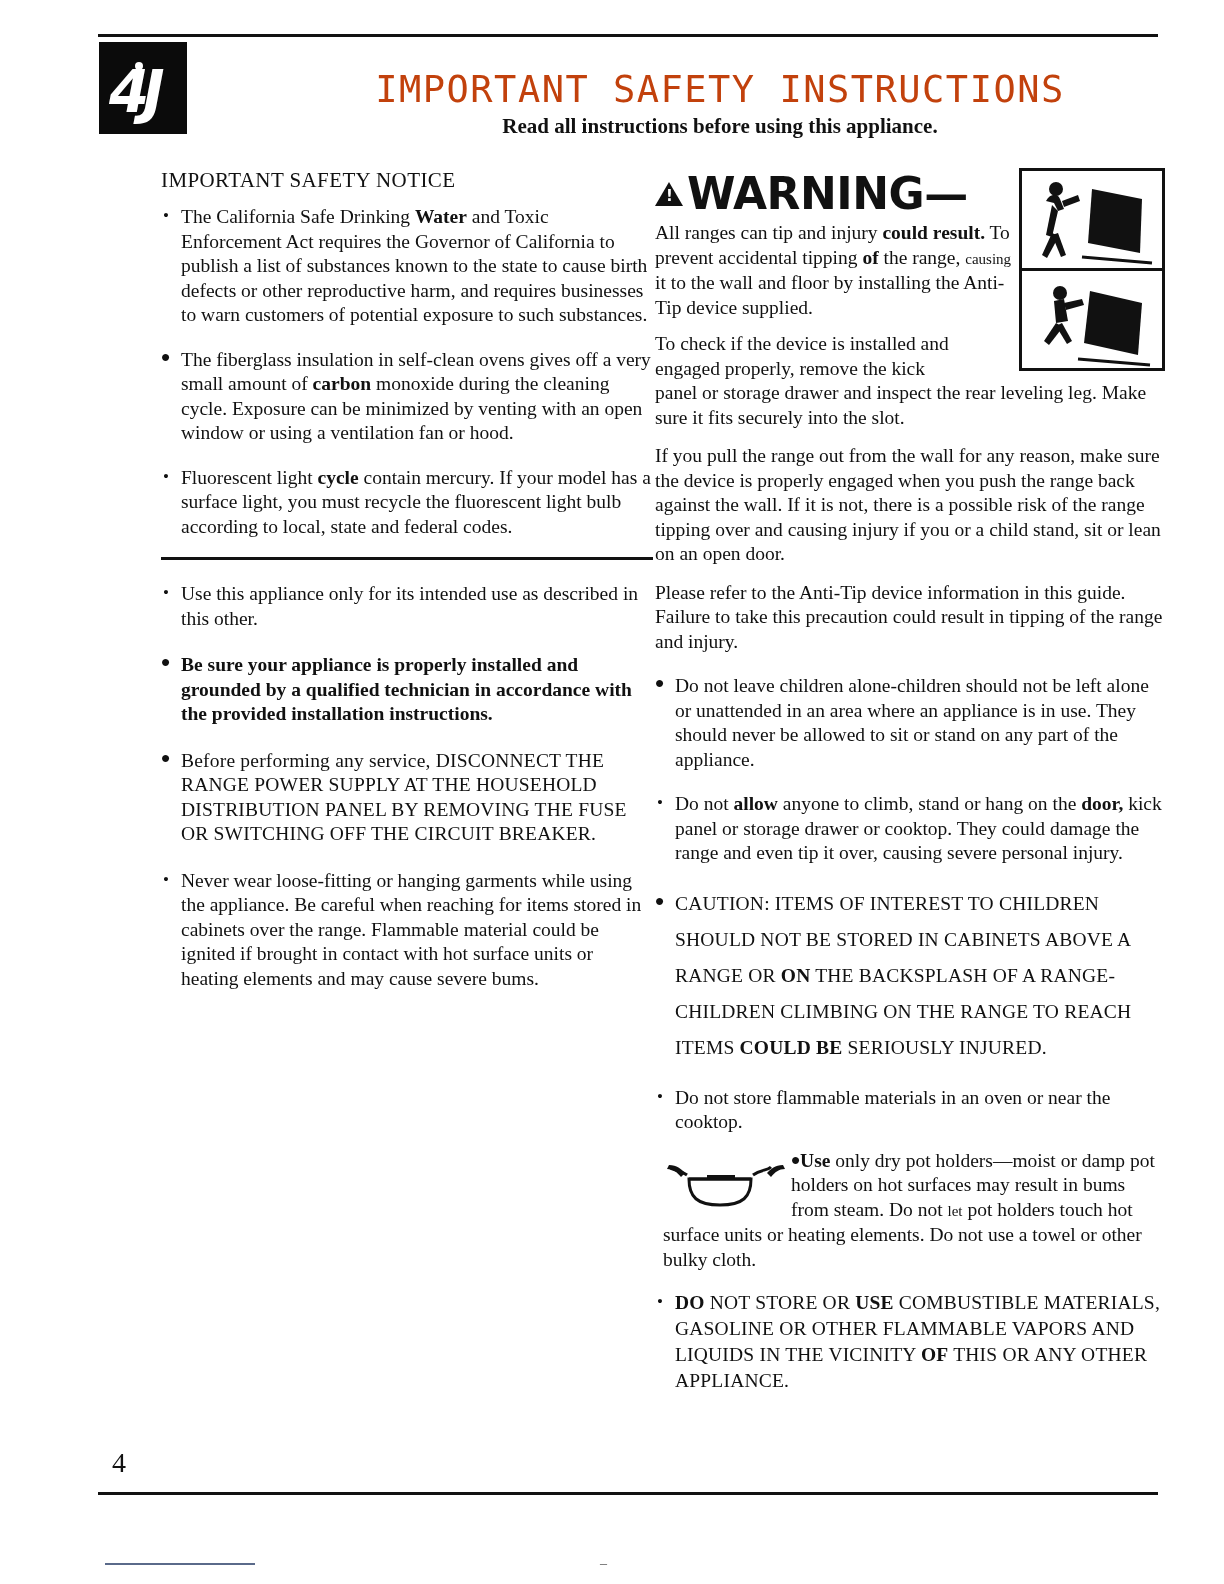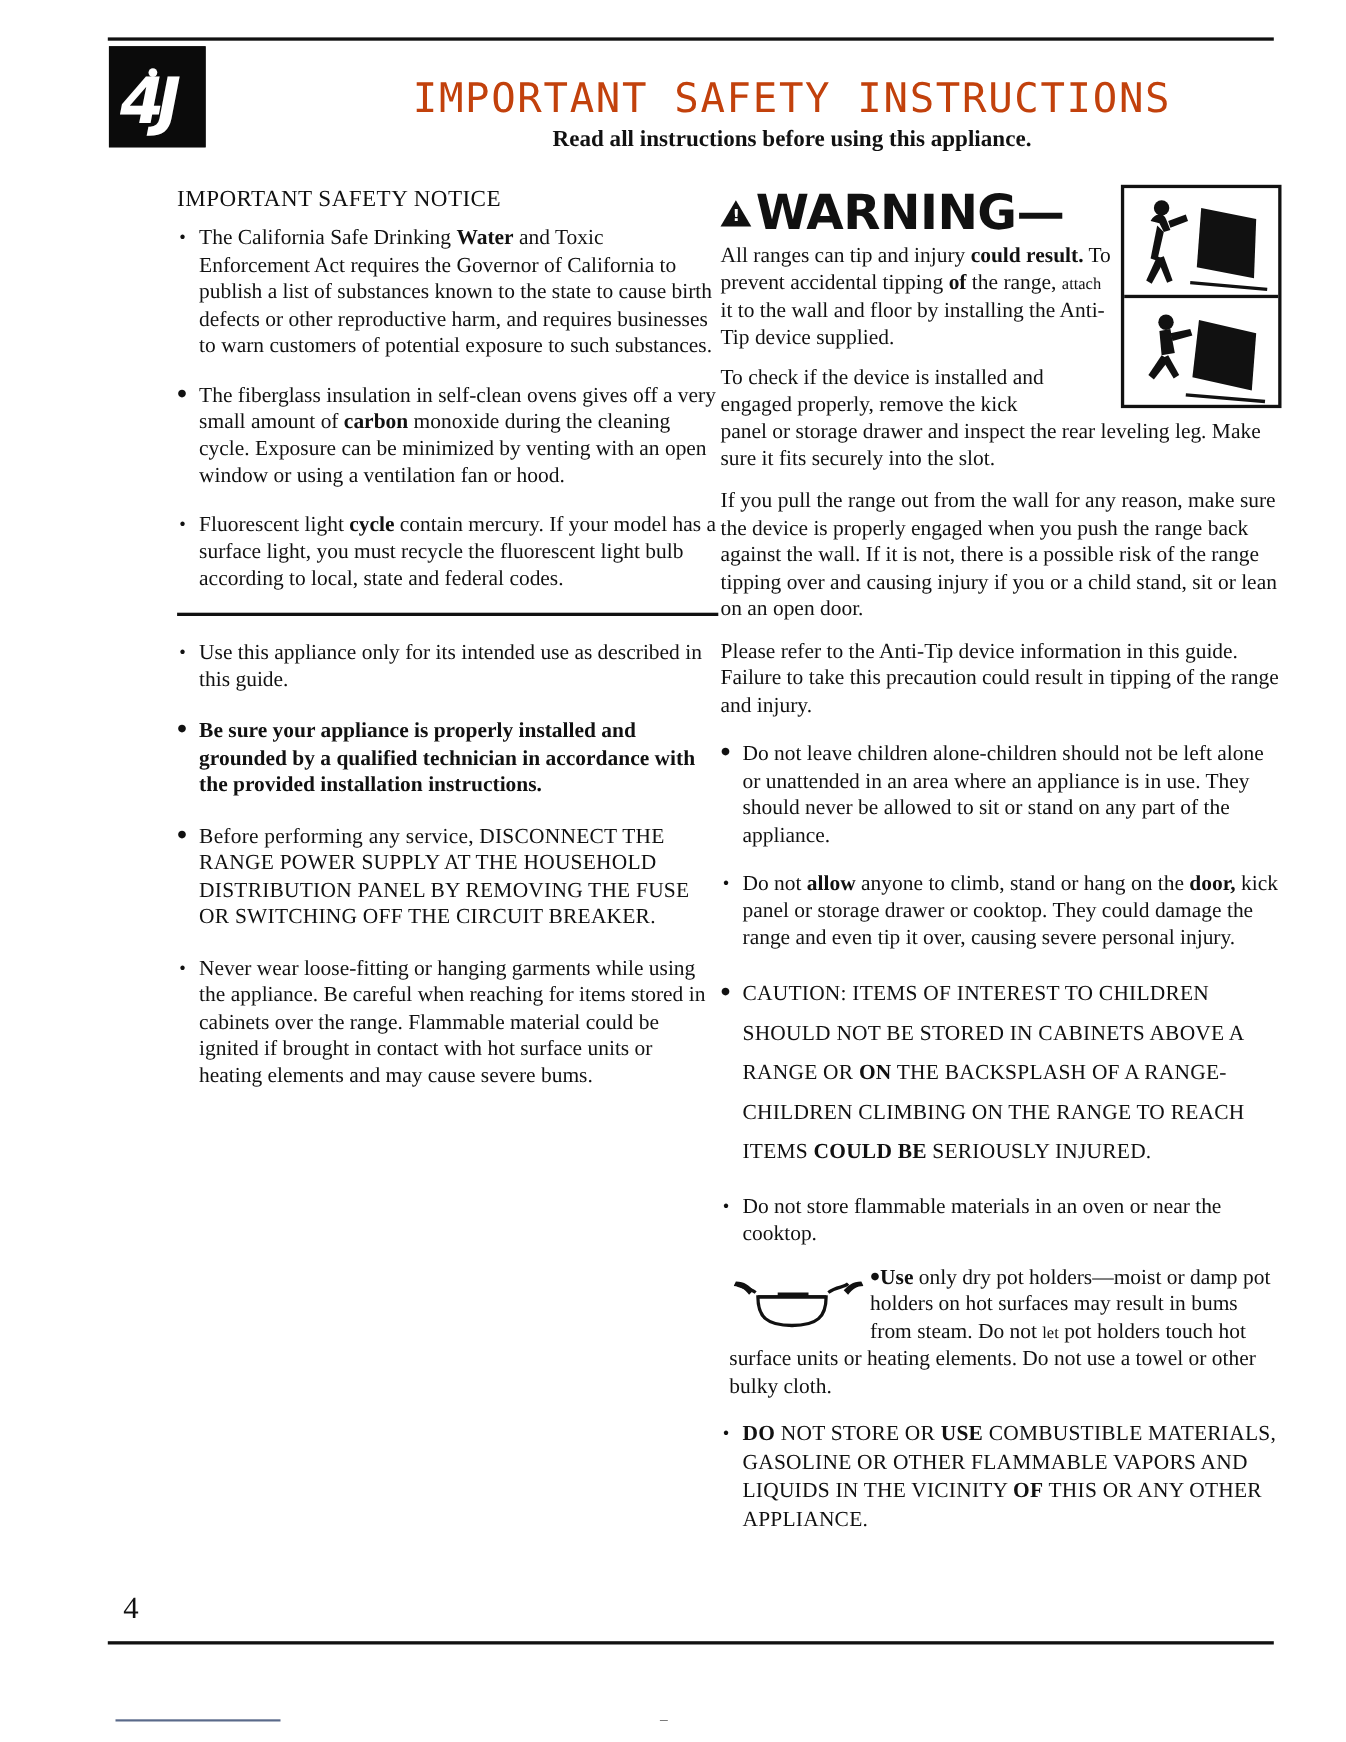--- a/index.html
+++ b/index.html
@@ -244,21 +244,21 @@
       <li class="bullet-dot">
         Fluorescent light <b>cycle</b> contain mercury. If your model has a surface light, you must recycle the fluorescent light bulb according to local, state and federal codes.
       </li>
     </ul>
 
     <div class="divider"></div>
 
 
     <ul style="margin-top:22px;">
       <li class="bullet-dot" style="margin-bottom:22px;">
-        Use this appliance only for its intended use as described in this guide.
+        Use this appliance only for its intended use as described in this other.
       </li>
       <li class="bullet-big" style="margin-bottom:22px;font-weight:bold;">
         Be sure your appliance is properly installed and grounded by a qualified technician in accordance with the provided installation instructions.
       </li>
       <li class="bullet-big caps" style="margin-bottom:22px;">
         Before performing any service, DISCONNECT THE RANGE POWER SUPPLY AT THE HOUSEHOLD DISTRIBUTION PANEL BY REMOVING THE FUSE OR SWITCHING OFF THE CIRCUIT BREAKER.
       </li>
       <li class="bullet-dot">
         Never wear loose-fitting or hanging garments while using the appliance. Be careful when reaching for items stored in cabinets over the range. Flammable material could be ignited if brought in contact with hot surface units or heating elements and may cause severe bums.
       </li>
@@ -296,21 +296,21 @@
         </svg>
       </div>
     </div>
 
     <div class="warn-head">
       <span class="warn-tri"></span>
         <span>WARNING—</span>
     </div>
 
     <div class="warn-body">
-      <p>All ranges can tip and injury <b>could result.</b> To prevent accidental tipping <b>of</b> the range, <span class="sm">attach</span> it to the wall and floor by installing the Anti-Tip device supplied.</p>
+      <p>All ranges can tip and injury <b>could result.</b> To prevent accidental tipping <b>of</b> the range, <span class="sm">causing</span> it to the wall and floor by installing the Anti-Tip device supplied.</p>
     </div>
 
     <div style="width:360px; margin-top:12px;">
       <p>To check if the device is installed and engaged properly, remove the kick</p>
     </div>
     <div class="warn-wide" style="margin-top:0;">
       <p>panel or storage drawer and inspect the rear leveling leg. Make sure it fits securely into the slot.</p>
     </div>
 
     <div class="warn-wide" style="margin-top:14px;">

